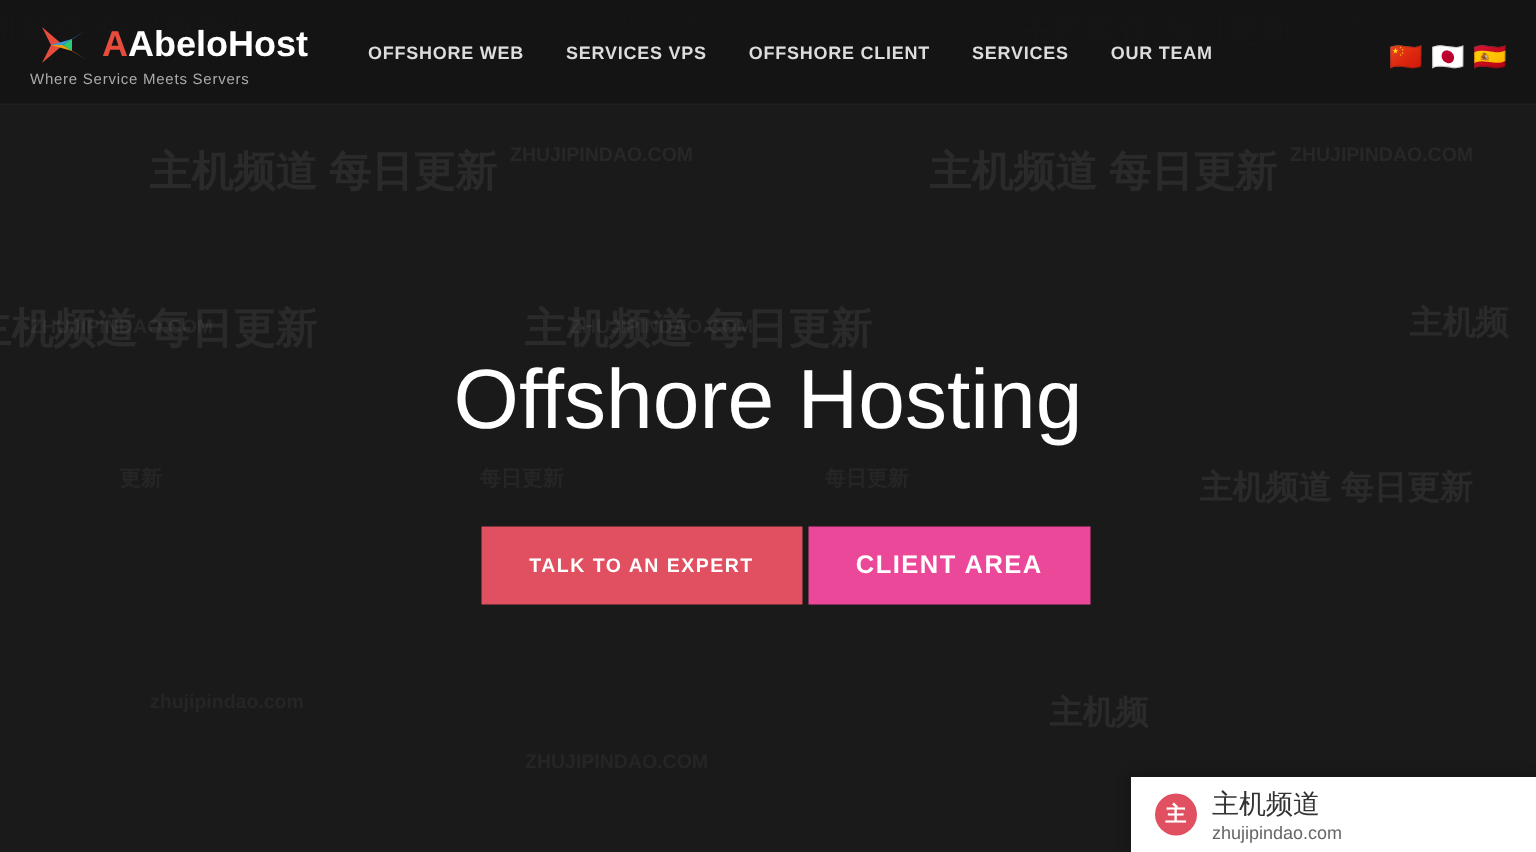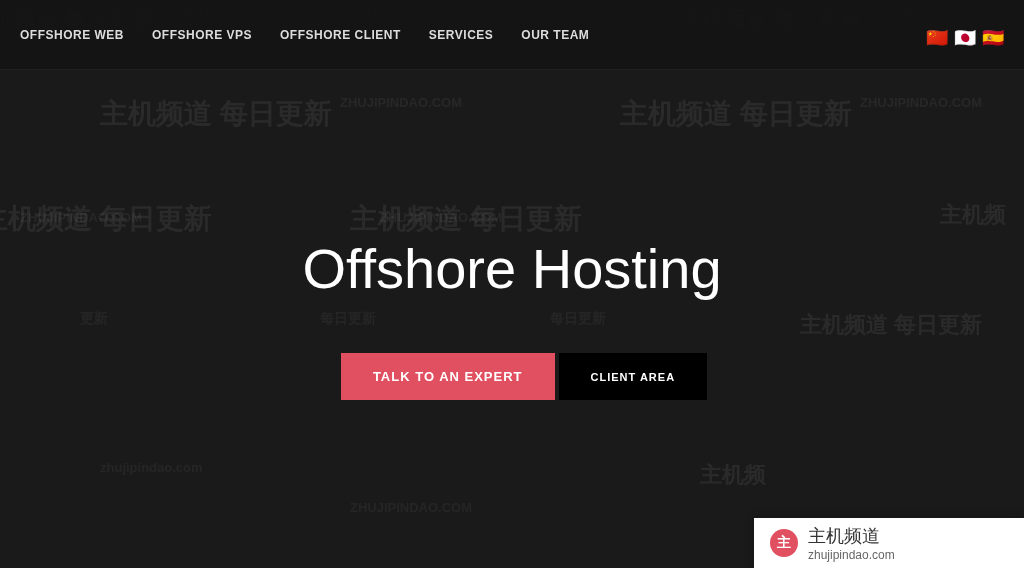--- a/index.html
+++ b/index.html
@@ -148,25 +148,25 @@
       border: none;
       padding: 16px 32px;
       font-size: 13px;
       font-weight: bold;
       letter-spacing: 1px;
       cursor: pointer;
       text-transform: uppercase;
     }
 
     .btn-secondary {
-      background: #000000;
+      background: #ec4899;
       color: white;
       border: none;
       padding: 16px 32px;
-      font-size: 11px;
+      font-size: 17px;
       font-weight: bold;
       letter-spacing: 1px;
       cursor: pointer;
       text-transform: uppercase;
     }
 
     
     .bottom-bar {
       position: fixed;
       bottom: 0;
@@ -251,24 +251,40 @@
   <span class="watermark-text wm15">更新</span>
   <span class="watermark-text wm16">每日更新</span>
   <span class="watermark-text wm17">每日更新</span>
   <span class="watermark-text wm18">主机频道 每日更新</span>
   <span class="watermark-text wm19">zhujipindao.com</span>
   <span class="watermark-text wm20">主机频</span>
   <span class="watermark-text wm21">ZHUJIPINDAO.COM</span>
 </div>
 
 <nav class="navbar">
+  <div class="logo-area">
+    <div class="logo-brand">
+
+      <svg class="logo-icon" viewBox="0 0 40 40">
+
+        <polygon points="8,8 22,20 8,32 14,20" fill="#e74c3c"></polygon>
+        <polygon points="14,20 22,20 38,10 28,16" fill="#3498db"></polygon>
+        <polygon points="14,20 22,20 38,30 28,24" fill="#f39c12"></polygon>
+        <polygon points="22,20 28,16 28,24" fill="#2ecc71"></polygon>
+      </svg>
+      <span class="logo-text">
+        <span class="a">A</span><span class="rest" style="color:white">AbeloHost</span>
+      </span>
+    </div>
+    <span class="logo-tagline">Where Service Meets Servers</span>
+  </div>
 
   <div class="nav-links">
     <a class="nav-link">OFFSHORE WEB</a>
-    <a class="nav-link">OFFSHORE VPS</a>
+    <a class="nav-link">SERVICES VPS</a>
     <a class="nav-link">OFFSHORE CLIENT</a>
     <a class="nav-link">SERVICES</a>
     <a class="nav-link">OUR TEAM</a>
   </div>
 
   <div class="nav-flags">
     <span class="flag" style="font-size:18px;">🇨🇳</span>
     <span class="flag" style="font-size:18px;">🇯🇵</span>
     <span class="flag" style="font-size:18px;">🇪🇸</span>
   </div>

